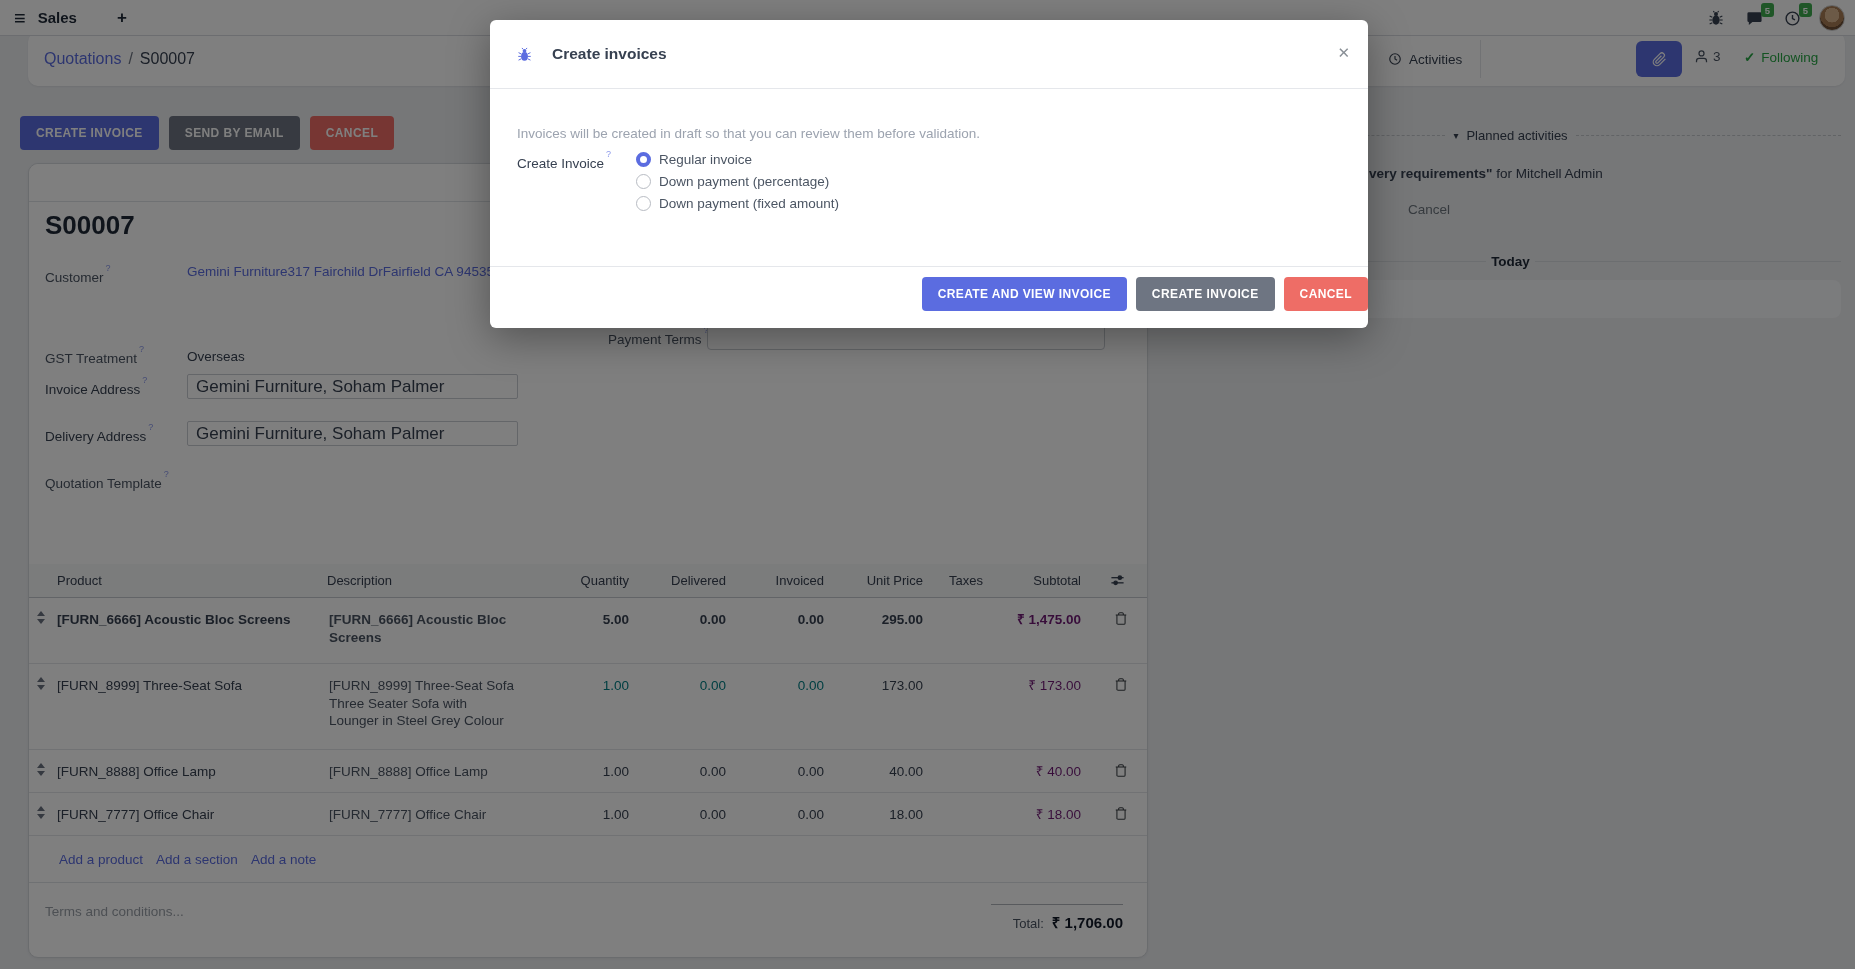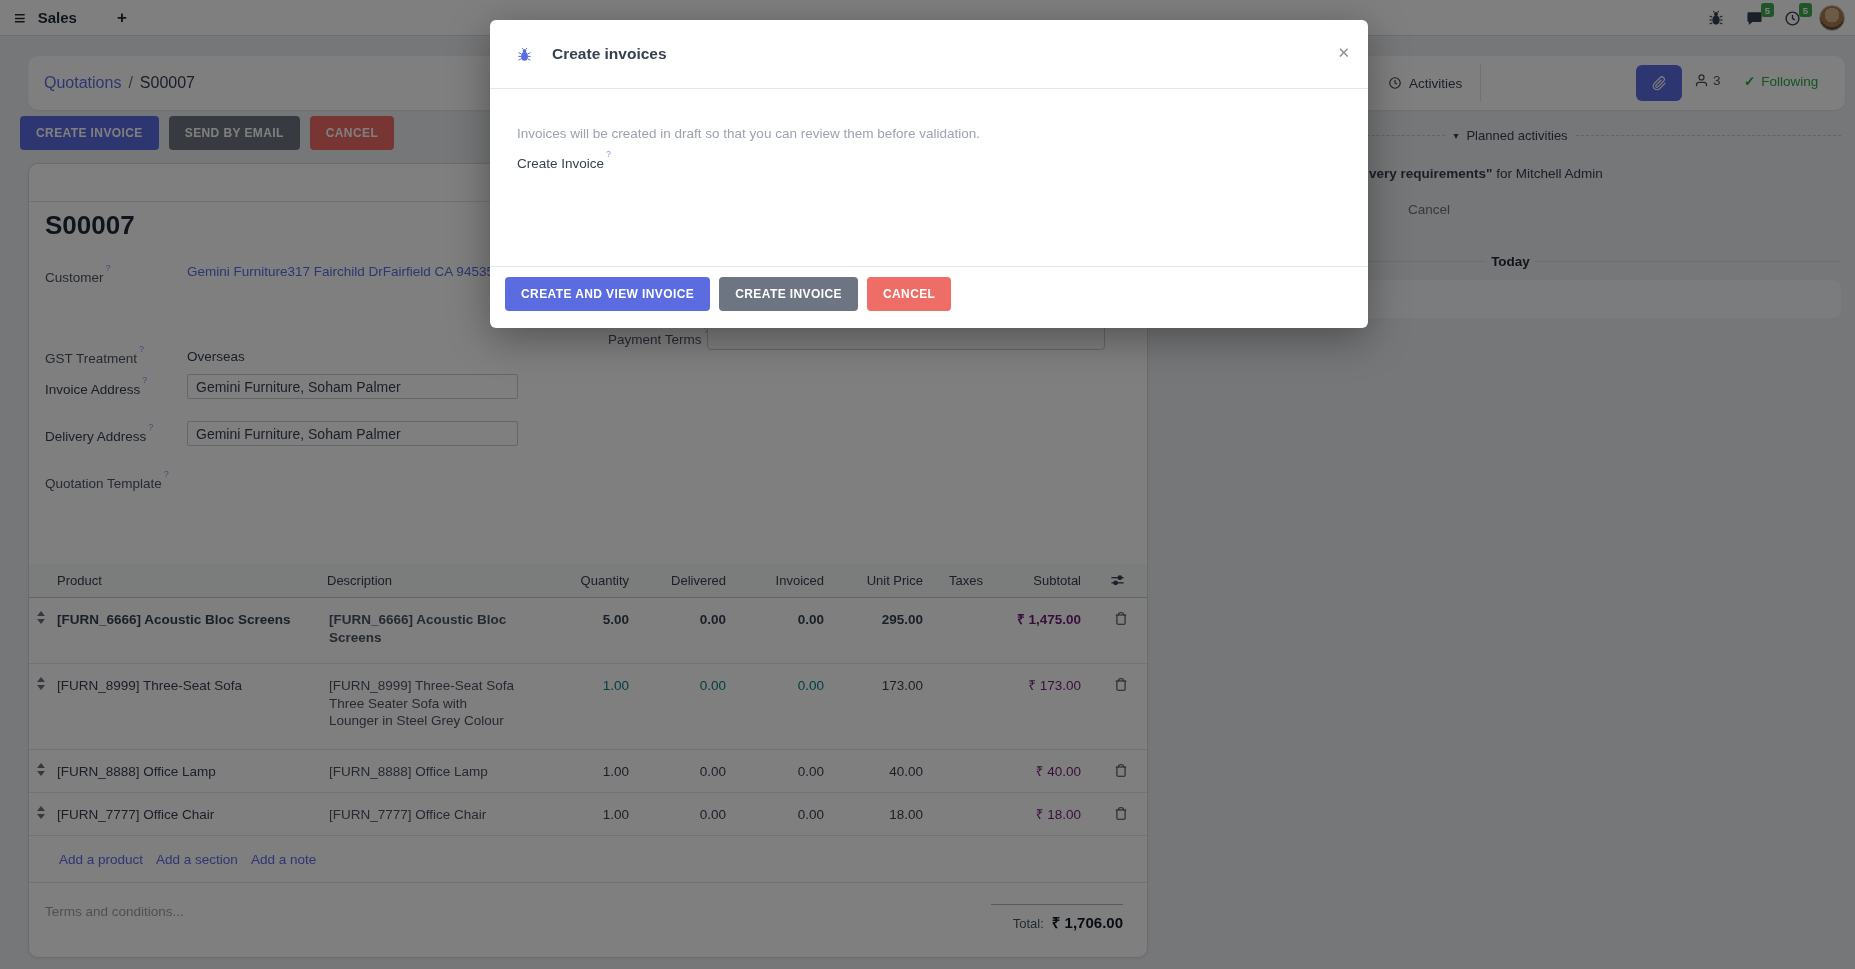--- a/index.html
+++ b/index.html
@@ -14,21 +14,21 @@
   .nav-app { font-size:15px; font-weight:700; color:#1f2937; margin-left:12px; }
   .nav-plus { font-size:17px; font-weight:700; color:#1f2937; margin-left:40px; cursor:pointer; }
   .nav-right { position:absolute; right:10px; top:0; height:36px; display:flex; align-items:center; gap:16px; }
   .nav-icon { position:relative; width:22px; height:22px; display:flex; align-items:center; justify-content:center; cursor:pointer; }
   .badge { position:absolute; top:-4px; right:-9px; background:#3EAD4F; color:#fff; font-size:9.5px; font-weight:700;
            padding:1.5px 4px; border-radius:3px; line-height:1.2; }
   .avatar { width:26px; height:26px; border-radius:50%; cursor:pointer;
             background:radial-gradient(circle at 50% 38%, #d8b48e 0 38%, #a97c54 39% 62%, #6e4f35 63% 100%); border:1px solid #c9c9c9; }
 
   
-  .band { position:absolute; left:28px; top:56px; width:1817px; height:54px; background:#ffffff;
+  .band { position:absolute; left:28px; top:32px; width:1817px; height:54px; background:#ffffff;
           border-radius:10px; box-shadow:0 1px 2px rgba(0,0,0,.06); z-index:1;text-align:center; }
   .breadcrumb { position:absolute; left:16px; top:0; height:54px; display:flex; align-items:center; gap:7px; font-size:16px; }
   .bc-link { color:#5B6CE0; text-decoration:none; cursor:pointer; }
   .bc-sep { color:#6b7280; }
   .bc-current { color:#374151; }
   .band-activities { position:absolute; left:1360px; top:0; height:54px; display:flex; align-items:center; gap:7px;
                      font-size:13.5px; color:#374151; cursor:pointer; }
   .band-vsep { position:absolute; left:1452px; top:8px; height:38px; border-left:1px solid #e3e5e8; }
   .attach-btn { position:absolute; left:1608px; top:9px; width:46px; height:36px; background:#5B6CE0; border:none;
                 border-radius:6px; display:flex; align-items:center; justify-content:center; cursor:pointer; }
@@ -51,21 +51,21 @@
                border:1px solid #d5d8dc; border-radius:10px; box-shadow:0 1px 3px rgba(0,0,0,.05); }
   .status-strip { position:absolute; left:0; top:0; width:100%; height:38px; border-bottom:1px solid #dfe2e6;
                   border-radius:10px 10px 0 0; background:#fff; }
   .sheet-title { position:absolute; left:16px; top:46px; font-size:26px; font-weight:700; color:#1f2937; }
   .fld-label { position:absolute; font-size:13.5px; color:#4b5563; }
   .fld-label.strong { color:#374151; }
   .help { color:#8a97ea; font-size:9px; position:relative; top:-5px; margin-left:2px; }
   .addr-links { position:absolute; left:158px; top:98px; display:flex; flex-direction:row; }
   .addr-links a { color:#5B6CE0; font-size:13.5px; line-height:19px; text-decoration:none; cursor:pointer; }
   .fld-value { position:absolute; font-size:13.5px; color:#374151; }
-  .fld-input { position:absolute; border:1px solid #c9ccd2; border-radius:2px; font-size:14px; color:#374151;
+  .fld-input { position:absolute; border:1px solid #c9ccd2; border-radius:2px; font-size:17px; color:#374151;
                padding:0 8px; font-family:inherit; background:#fff; }
 
   
   .tabs { position:absolute; left:0; top:364px; width:100%; height:36px; border-bottom:1px solid #d8dbe0;
           display:flex; align-items:flex-end; padding-left:14px; gap:8px; }
   .tab { height:35px; display:flex; align-items:center; padding:0 16px; font-size:13px; cursor:pointer;
          border-radius:6px 6px 0 0; }
   .tab.active { background:#5B6CE0; color:#fff; font-weight:500; }
   .tab.inactive { border:1px solid #d8dbe0; border-bottom:none; color:#4b5563; background:#fff; }
 
@@ -129,21 +129,21 @@
   .modal-close { position:absolute; right:18px; top:24px; font-size:15px; color:#8a9097; background:none; border:none;
                  cursor:pointer; font-family:inherit; }
   .modal-msg { position:absolute; left:27px; top:106px; font-size:13.5px; color:#9ca3af; }
   .modal-fld-label { position:absolute; left:27px; top:134px; font-size:13.5px; color:#374151; }
   .radio-group { position:absolute; left:146px; top:132px; display:flex; flex-direction:column; gap:7px; }
   .radio-row { display:flex; align-items:center; gap:8px; cursor:pointer; }
   .radio { width:15px; height:15px; border-radius:50%; background:#fff; border:1.5px solid #b8bcc3; flex:0 0 auto; }
   .radio.selected { border:4.5px solid #5B6CE0; }
   .radio-label { font-size:13.5px; color:#4b5563; }
   .modal-footer { position:absolute; left:0; top:246px; width:100%; border-top:1px solid #e5e7eb;
-                  display:flex; gap:9px; padding:10px 0 0 15px; }
+                  display:flex; gap:9px; padding:10px 0 0 15px;justify-content:flex-end; }
 
   svg { display:block; }
 </style>
 </head>
 <body>
 
 <div class="stage">
 
   <header class="navbar">
     <span class="nav-burger">≡</span>
@@ -421,20 +421,34 @@
             <line x1="14.5" y1="3.5" x2="16" y2="1.5"></line>
         </g>
       </svg>
       <span class="modal-title">Create invoices</span>
       <button class="modal-close">✕</button>
     </div>
     <div class="modal-msg">Invoices will be created in draft so that you can review them before validation.</div>
     <span class="modal-fld-label">
       <span>Create Invoice</span><sup class="help">?</sup>
     </span>
+    <div class="radio-group">
+      <div class="radio-row">
+        <span class="radio selected"></span>
+        <span class="radio-label">Regular invoice</span>
+      </div>
+      <div class="radio-row">
+        <span class="radio"></span>
+        <span class="radio-label">Down payment (percentage)</span>
+      </div>
+      <div class="radio-row">
+        <span class="radio"></span>
+        <span class="radio-label">Down payment (fixed amount)</span>
+      </div>
+    </div>
     <div class="modal-footer">
       <button class="btn btn-primary">CREATE AND VIEW INVOICE</button>
       <button class="btn btn-secondary">CREATE INVOICE</button>
       <button class="btn btn-danger">CANCEL</button>
     </div>
   </div>
 
 </div>
 
 </body></html>

